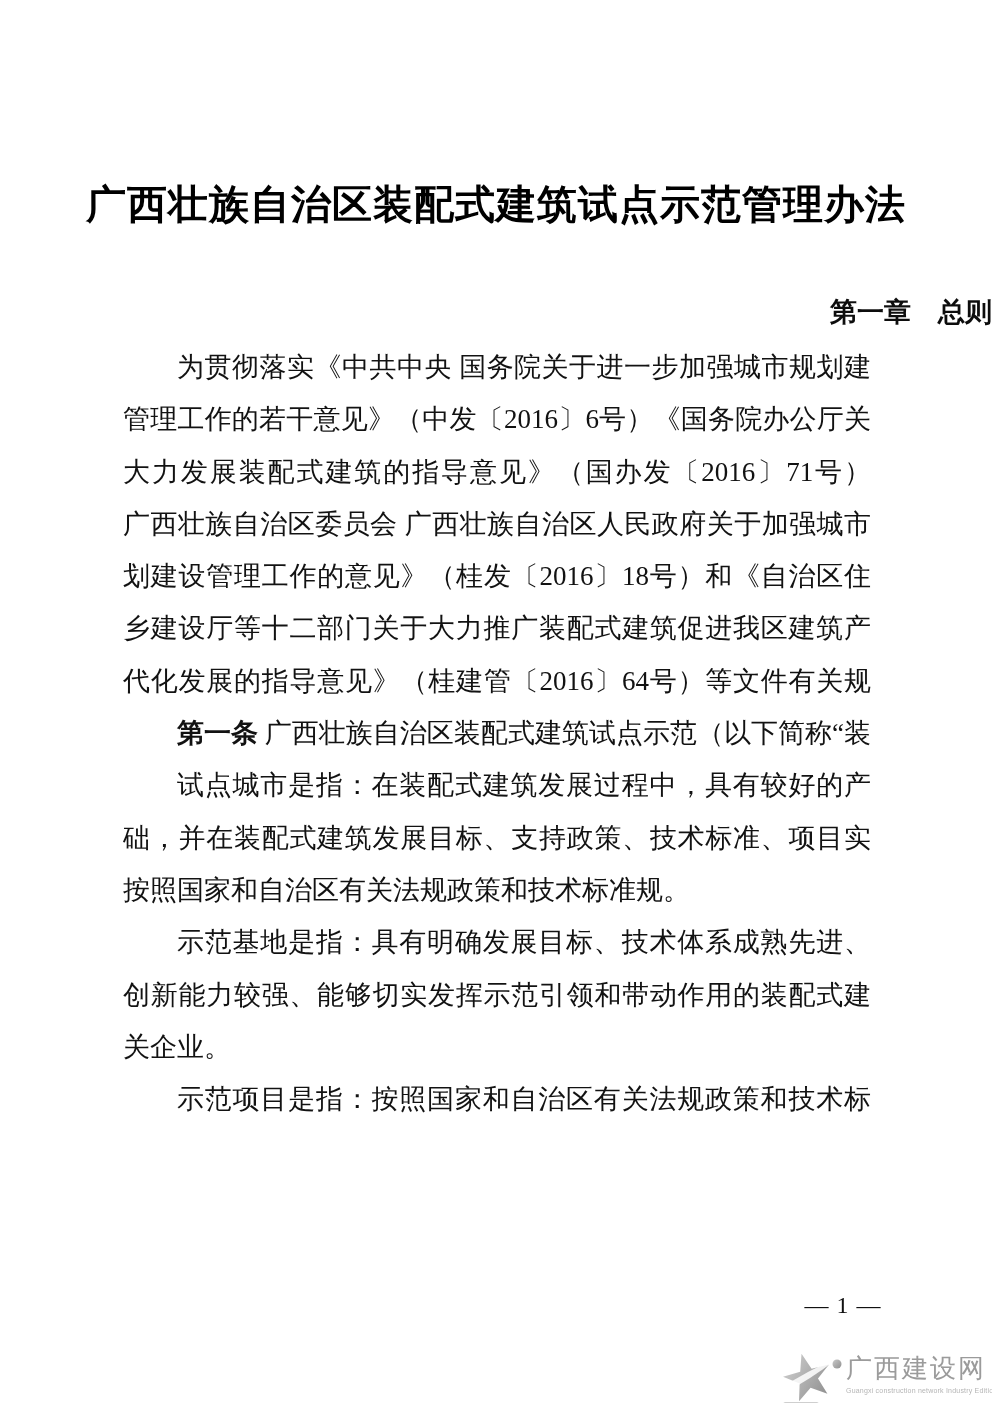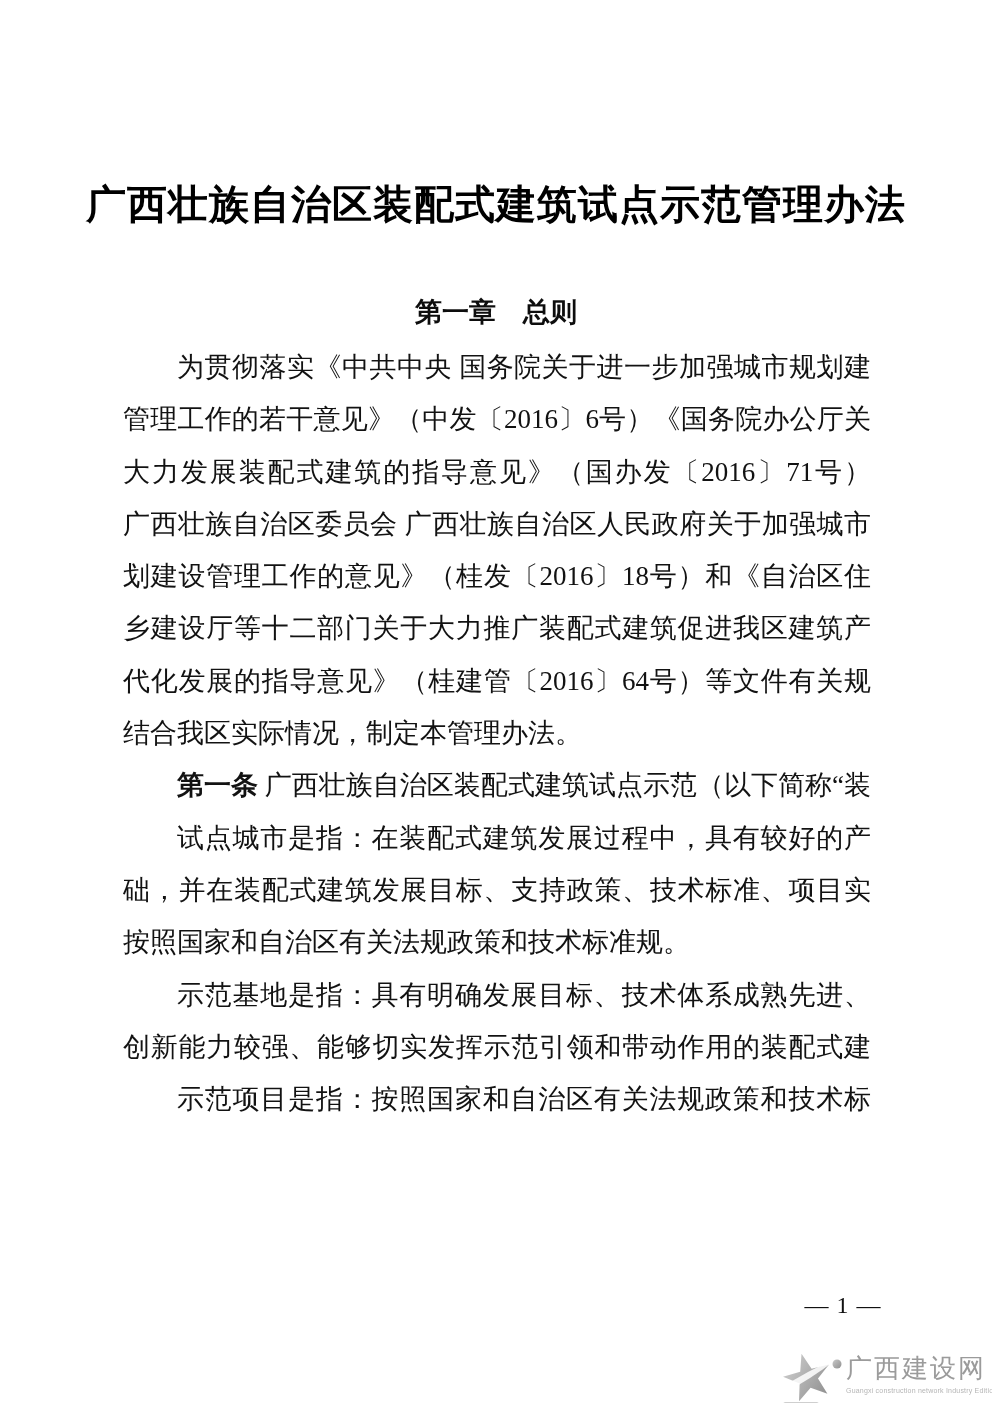--- a/index.html
+++ b/index.html
@@ -15,21 +15,21 @@
   }
   .doc-title {
     position:absolute; top:166px; left:0; width:100%;
     text-align:center;
     font-size:40px; font-weight:700; letter-spacing:1px;
     color:#000;
     white-space:nowrap;
   }
   .chapter {
     position:absolute; top:283px; left:0; width:100%;
-    text-align:center;
+    text-align:right;
     font-size:27px; font-weight:700;
     font-family:"Liberation Sans","DejaVu Sans",sans-serif;
     color:#0d0d0d;
   }
   .body-text {
     position:absolute; top:330px; left:123px; width:748px;
   }
   .line {
     height:52.3px; line-height:52.3px;
     font-size:27px;
@@ -74,27 +74,27 @@
   <h2 class="chapter">第一章　总则</h2>
 
   <div class="body-text">
       <div class="line jfy indent">为贯彻落实《中共中央 国务院关于进一步加强城市规划建设</div>
       <div class="line jfy">管理工作的若干意见》（中发〔2016〕6号）《国务院办公厅关于</div>
       <div class="line jfy">大力发展装配式建筑的指导意见》（国办发〔2016〕71号）《中共</div>
       <div class="line jfy">广西壮族自治区委员会 广西壮族自治区人民政府关于加强城市规</div>
       <div class="line jfy">划建设管理工作的意见》（桂发〔2016〕18号）和《自治区住房城</div>
       <div class="line jfy">乡建设厅等十二部门关于大力推广装配式建筑促进我区建筑产业现</div>
       <div class="line jfy">代化发展的指导意见》（桂建管〔2016〕64号）等文件有关规定，</div>
-      <div class="line">结合我区实际情况，制定本管理办法。</div>
       <div class="line jfy indent"><b>第一条</b> 广西壮族自治区装配式建筑试点示范（以下简称“装</div>
       <div class="line jfy indent">试点城市是指：在装配式建筑发展过程中，具有较好的产业基</div>
       <div class="line jfy">础，并在装配式建筑发展目标、支持政策、技术标准、项目实施、</div>
       <div class="line">按照国家和自治区有关法规政策和技术标准规。</div>
       <div class="line jfy indent">示范基地是指：具有明确发展目标、技术体系成熟先进、研发</div>
       <div class="line jfy">创新能力较强、能够切实发挥示范引领和带动作用的装配式建筑相</div>
+      <div class="line">关企业。</div>
       <div class="line jfy indent">示范项目是指：按照国家和自治区有关法规政策和技术标准规</div>
     </div>
 
   <div class="page-num">— 1 —</div>
 
   <div class="logo">
     <span>
       <svg width="70" height="60" viewBox="0 0 70 60" xmlns="http://www.w3.org/2000/svg">
         <defs>
           <linearGradient id="starGrad" x1="0" y1="0" x2="1" y2="1">

